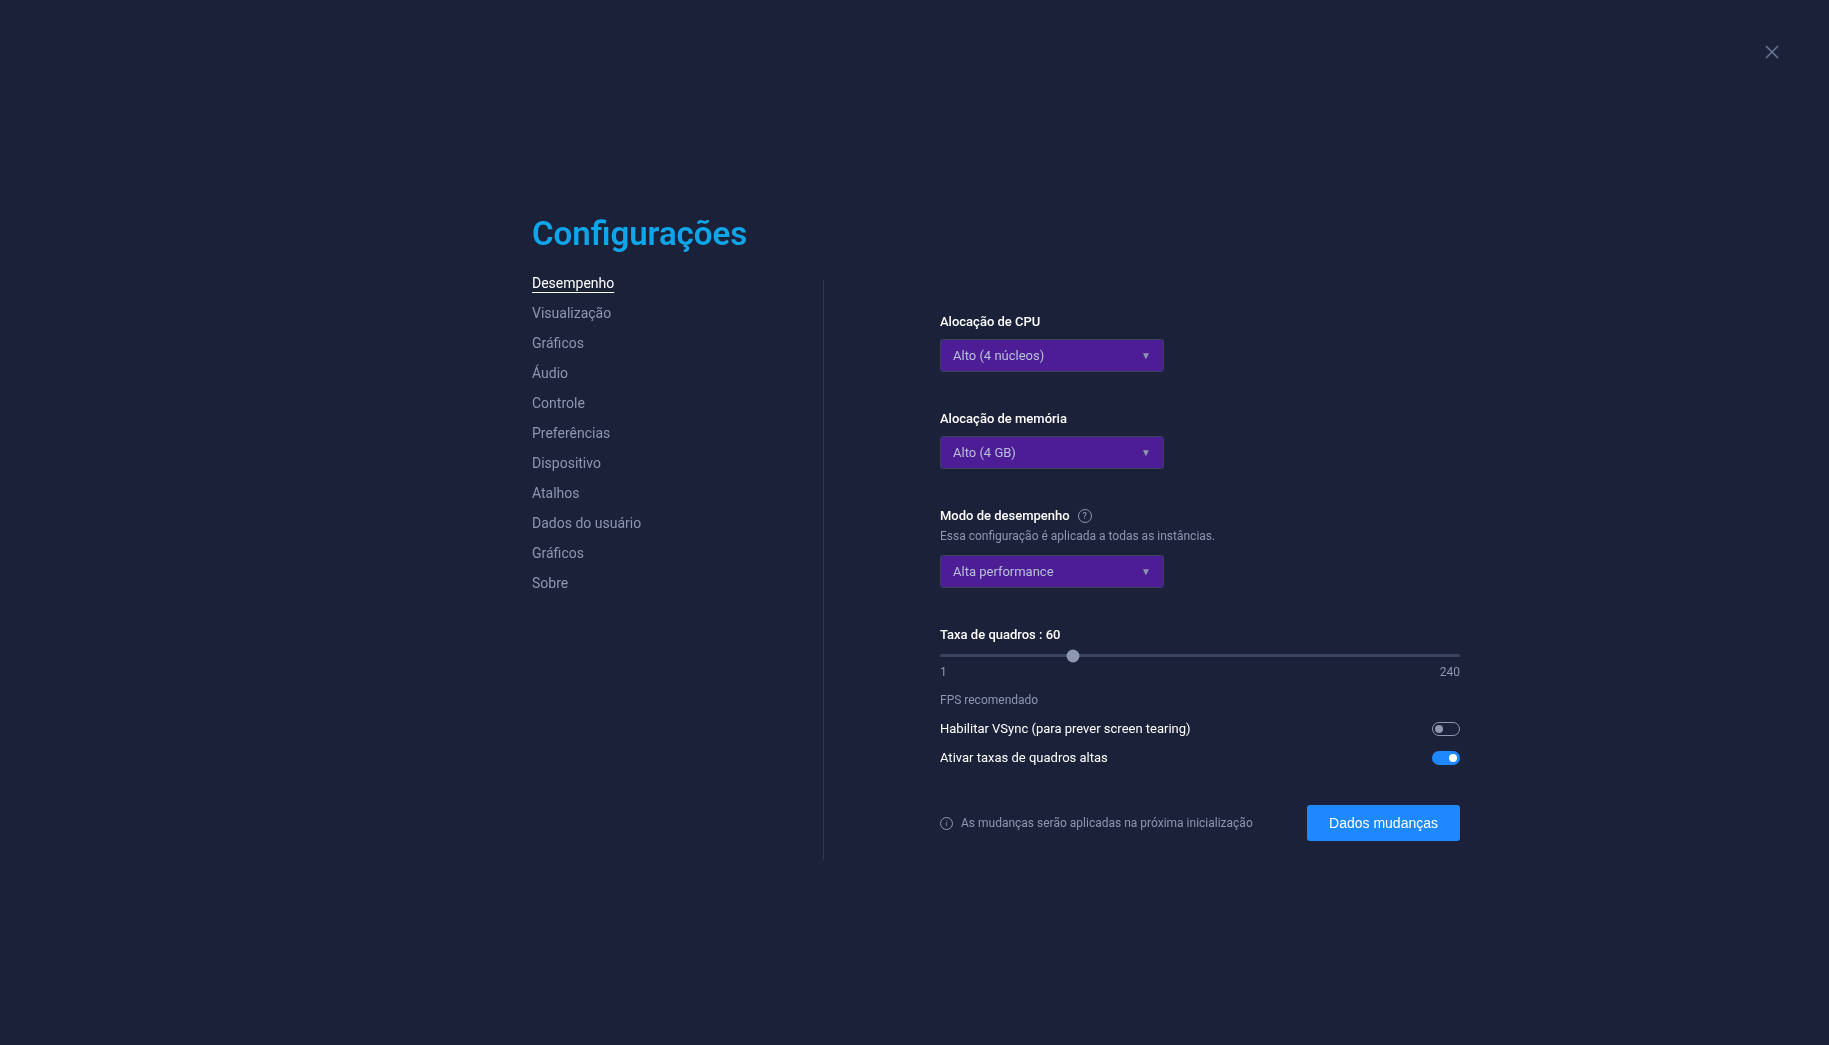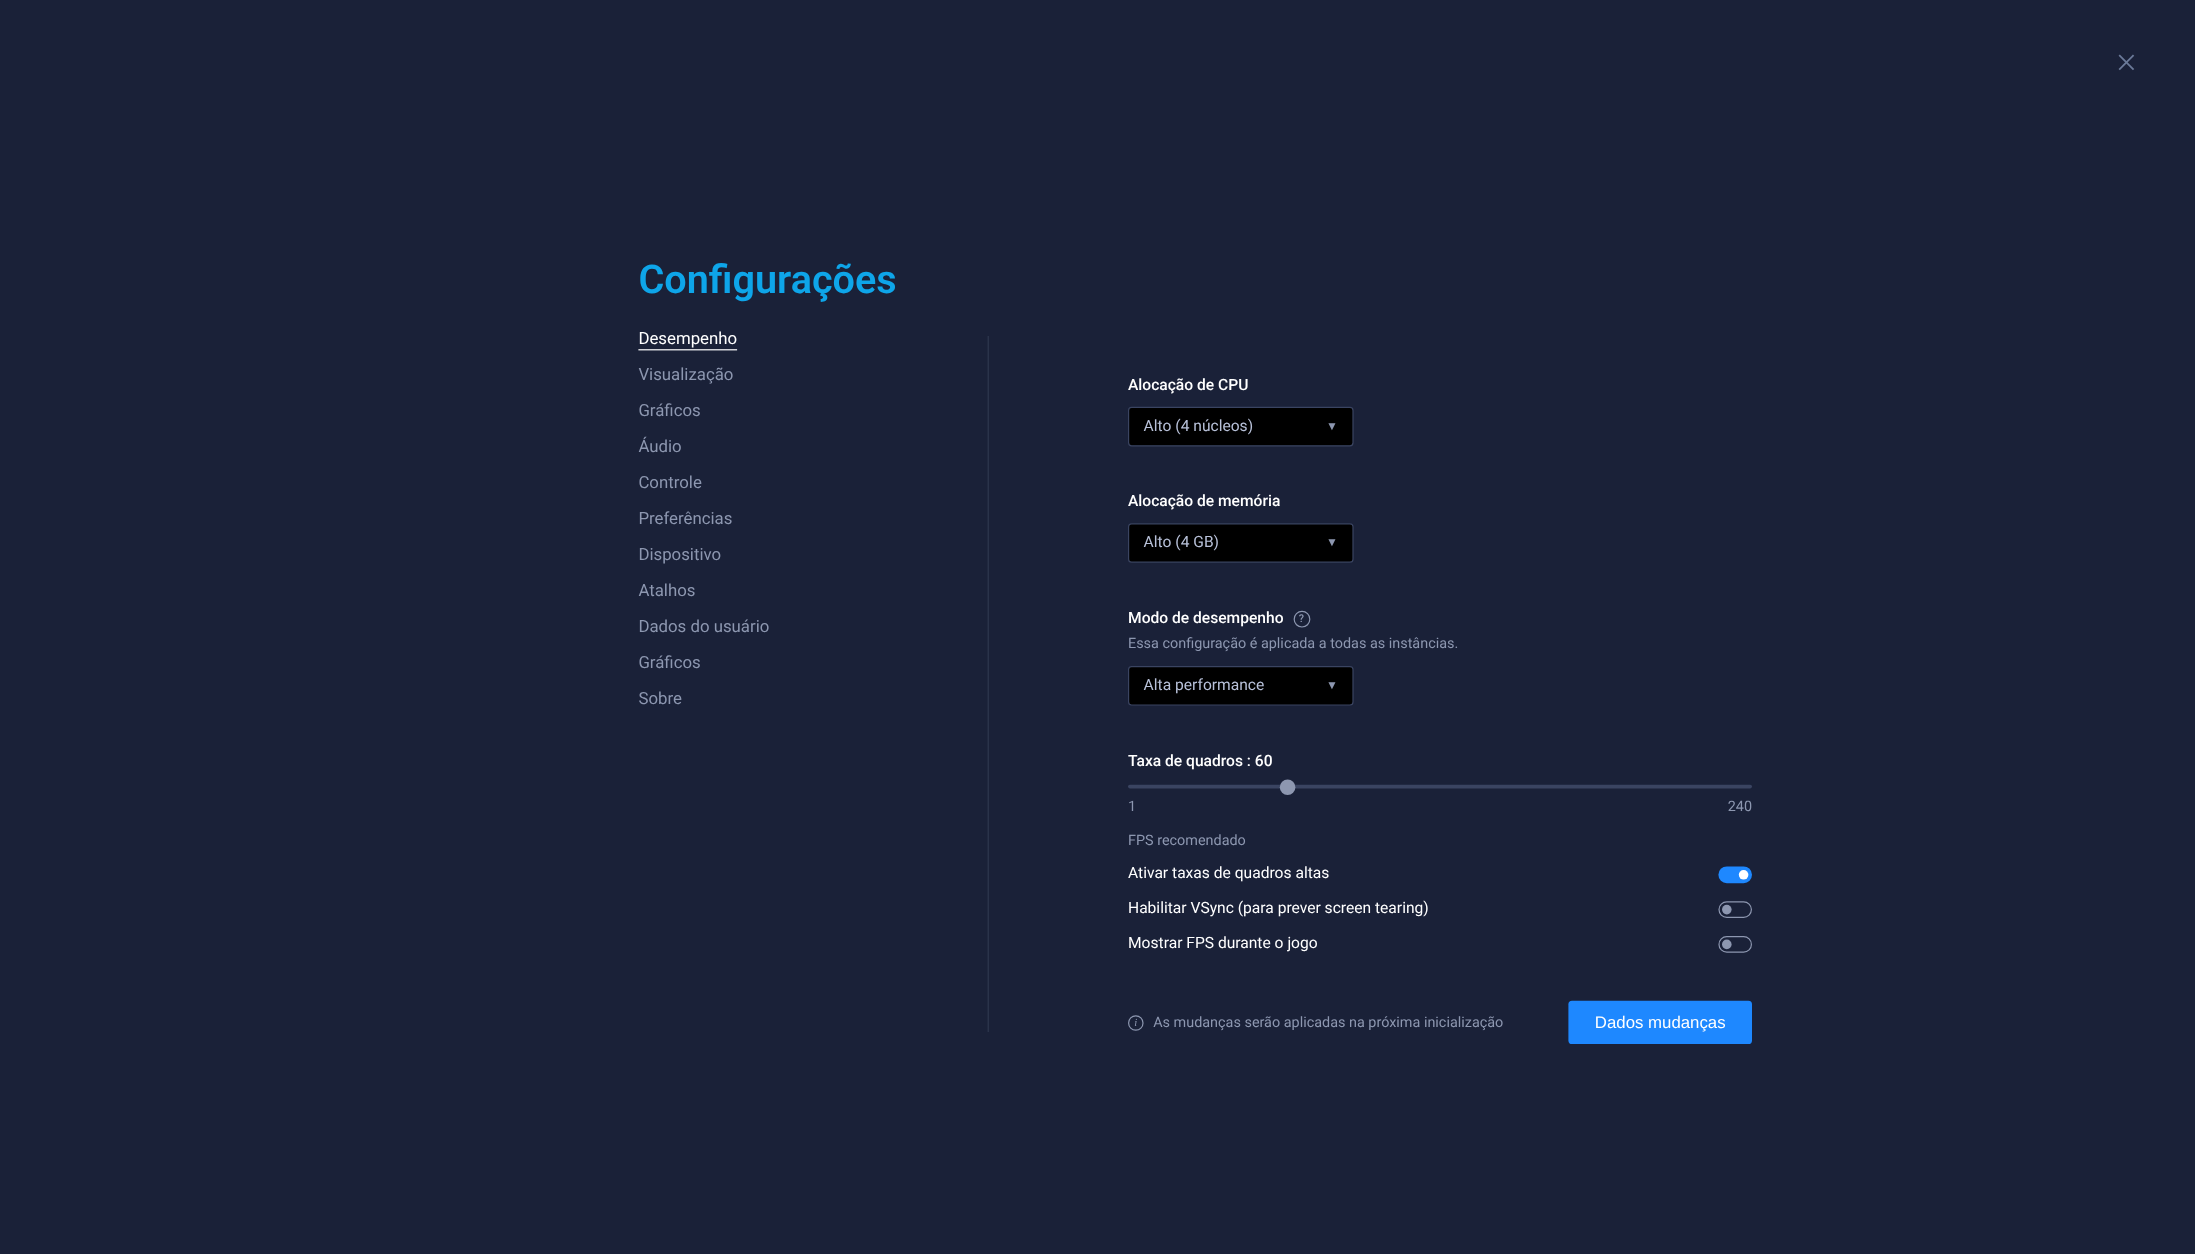--- a/index.html
+++ b/index.html
@@ -83,25 +83,25 @@
       align-items: center;
       gap: 8px;
     }
     .section-description {
       font-size: 12px;
       color: #8d97b0;
       margin-bottom: 12px;
       margin-top: -4px;
     }
     .dropdown {
-      background-color: #000000;
+      background-color: #4c1d95;
       border: 1px solid #3a4461;
       border-radius: 3px;
       padding: 8px 12px;
-      width: 188px;
+      width: 224px;
       display: flex;
       justify-content: space-between;
       align-items: center;
       cursor: pointer;
     }
     .dropdown-value {
       color: #b8c1d9;
       font-size: 13px;
     }
     .dropdown-arrow {
@@ -304,39 +304,33 @@
         <div class="slider-labels">
           <span>1</span>
           <span>240</span>
         </div>
       </div>
       <div class="fps-info">
         <div class="fps-info-title">FPS recomendado</div>
       </div>
 
       <div class="toggle-row">
+        <span class="toggle-label">Habilitar VSync (para prever screen tearing)</span>
+        <div class="toggle off">
+          <div class="toggle-knob"></div>
+        </div>
+      </div>
+
+      <div class="toggle-row">
         <span class="toggle-label">Ativar taxas de quadros altas</span>
         <div class="toggle on">
           <div class="toggle-knob"></div>
         </div>
       </div>
 
-      <div class="toggle-row">
-        <span class="toggle-label">Habilitar VSync (para prever screen tearing)</span>
-        <div class="toggle off">
-          <div class="toggle-knob"></div>
-        </div>
-      </div>
-
-      <div class="toggle-row">
-        <span class="toggle-label">Mostrar FPS durante o jogo</span>
-        <div class="toggle off">
-          <div class="toggle-knob"></div>
-        </div>
-      </div>
     </div>
 
     <div class="footer">
       <div class="footer-note">
         <span class="info-icon">i</span>
         <span>As mudanças serão aplicadas na próxima inicialização</span>
       </div>
       <button class="save-button">Dados mudanças</button>
     </div>
   </div>

